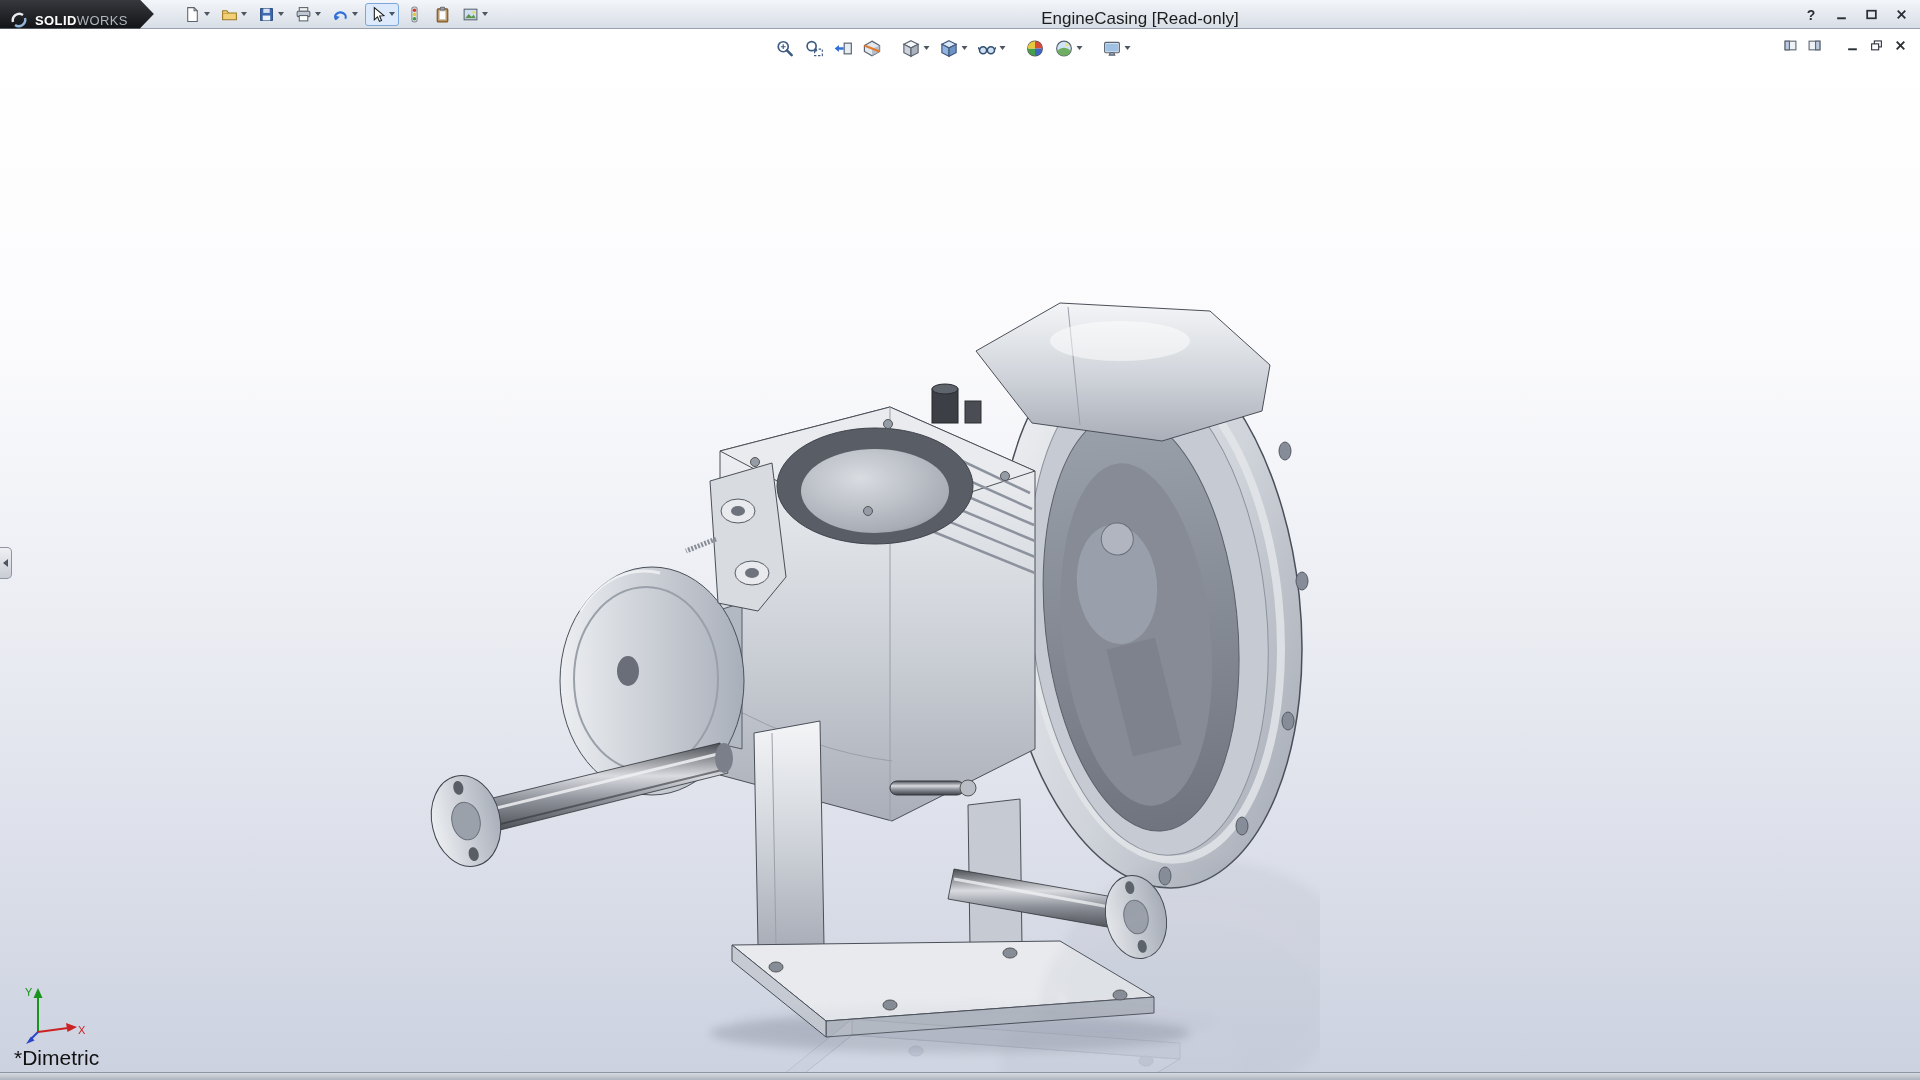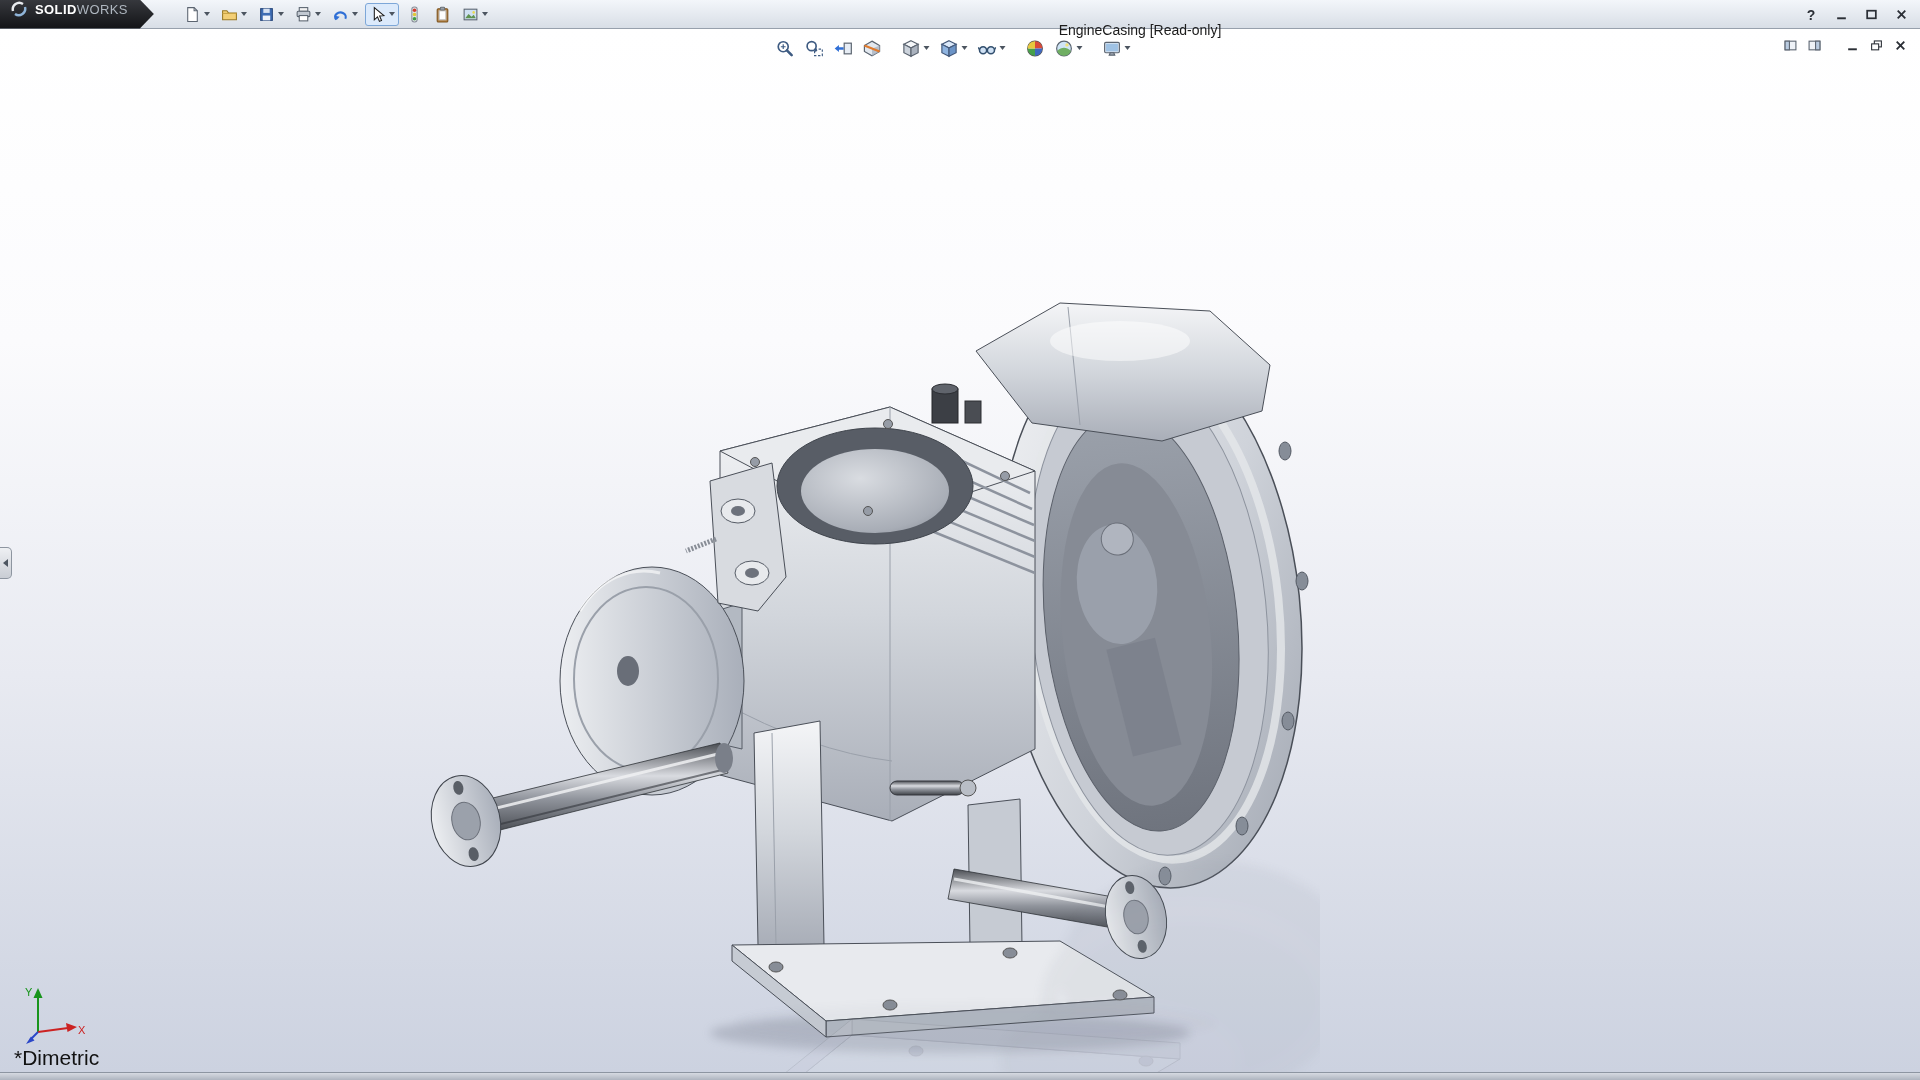--- a/index.html
+++ b/index.html
@@ -2,29 +2,29 @@
 <html><head>
 <meta charset="utf-8">
 <style>
   *{box-sizing:border-box}
   html,body{margin:0;padding:0}
   body{width:1920px;height:1080px;overflow:hidden;font-family:"Liberation Sans",sans-serif;background:#b9bfca}
   .app{position:relative;width:1920px;height:1080px;background:#e8ebf0}
 
   
   .titlebar{position:absolute;top:0;left:0;right:0;height:29px;background:linear-gradient(#f3f6fa,#d8dee6);border-bottom:1px solid #97a0ac;display:flex;align-items:center;z-index:5}
-  .brand{height:29px;display:flex;align-items:flex-start;gap:7px;padding:0 26px 0 10px;background:linear-gradient(#36383d,#121316);clip-path:polygon(0 0,calc(100% - 14px) 0,100% 50%,calc(100% - 14px) 100%,0 100%)}
+  .brand{height:29px;display:flex;align-items:flex-end;gap:7px;padding:0 26px 0 10px;background:linear-gradient(#36383d,#121316);clip-path:polygon(0 0,calc(100% - 14px) 0,100% 50%,calc(100% - 14px) 100%,0 100%)}
   .brand .solid{color:#ffffff;font-weight:bold;font-size:13px;letter-spacing:.4px}
   .brand .works{color:#aeb6bf;font-size:13px;letter-spacing:.4px}
   .main-toolbar{display:flex;align-items:center;gap:3px;margin-left:26px}
   .tbtn{display:flex;align-items:center;height:23px;padding:0 3px;border:1px solid transparent;border-radius:3px}
   .tbtn.active{background:#dceafb;border-color:#7da7d8}
   .tbtn svg{width:17px;height:17px}
   .car{width:0;height:0;border-left:3.5px solid transparent;border-right:3.5px solid transparent;border-top:4px solid #4c5560;margin-left:3px}
-  .title{position:absolute;left:1140px;top:16px;transform:translateX(-50%);line-height:29px;font-size:14px;color:#1c1c1c;white-space:nowrap}
+  .title{position:absolute;left:1140px;top:4px;transform:translateX(-50%);line-height:29px;font-size:17px;color:#1c1c1c;white-space:nowrap}
   .win-controls{position:absolute;right:10px;top:0;height:29px;display:flex;align-items:center;gap:12px}
   .wbtn{display:flex;align-items:center;justify-content:center;width:18px;height:18px}
   .wbtn svg{width:13px;height:13px}
   .help{font-weight:bold;font-size:14px;color:#2b2f36;line-height:18px;text-align:center}
 
   
   .viewport{position:absolute;top:29px;left:0;right:0;bottom:8px;background:linear-gradient(180deg,#ffffff 0%,#fbfbfd 30%,#e8eaf1 62%,#ccd2e0 100%);overflow:hidden}
   .headsup{position:absolute;top:6px;left:953px;transform:translateX(-50%);display:flex;align-items:center;gap:2px}
   .hbtn{display:flex;align-items:center;height:26px;padding:0 4px;border-radius:3px}
   .hbtn svg{width:19px;height:19px}

